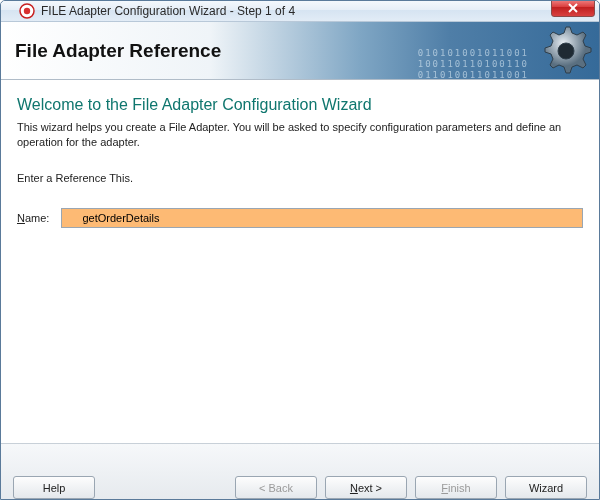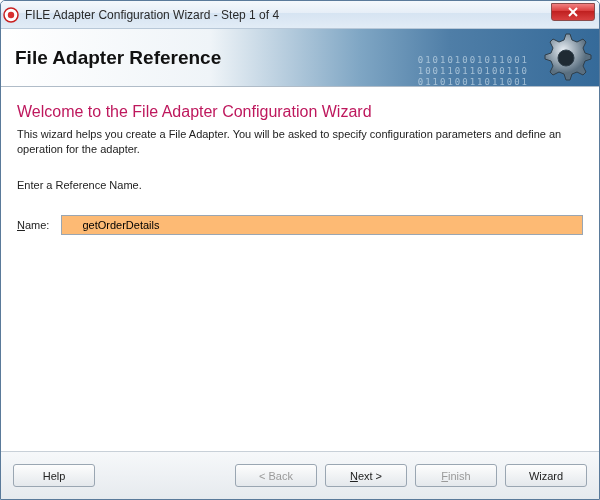--- a/index.html
+++ b/index.html
@@ -7,24 +7,24 @@
       width: 600px; height: 500px;
       font-family: Tahoma, "Segoe UI", sans-serif;
       font-size: 11px;
       background: #fff;
       overflow: hidden;
       border: 1px solid #5a7a9a;
       border-radius: 5px 5px 0 0;
       position: relative;
     }
     .titlebar {
-      height: 28px;
+      height: 21px;
       background: linear-gradient(to bottom, #f4f8fc 0%, #e6eef7 45%, #d6e4f2 46%, #e2ecf6 100%);
       display: flex; align-items: center;
-      padding: 0 4px 0 2px;
+      padding: 0 4px 0 18px;
       border-bottom: 1px solid #b8c8d8;
       border-radius: 4px 4px 0 0;
     }
     .app-icon {
       width: 16px; height: 16px; margin-right: 6px; flex-shrink:0;
     }
     .titlebar-title {
       flex: 1; color: #2a2a2a; font-size: 12px;
       white-space: nowrap; overflow: hidden; text-overflow: ellipsis;
     }
@@ -61,21 +61,21 @@
     }
     .banner-gear {
       position: absolute; right: 6px; top: 2px;
     }
     .content {
       padding: 16px 16px 10px 16px;
       height: calc(100% - 28px - 58px - 48px);
       overflow: auto;
     }
     .welcome-heading {
-      font-size: 16px; color: #be185d; margin-bottom: 6px;
+      font-size: 16px; color: #0f766e; margin-bottom: 6px;
     }
     .description {
       font-size: 11px; color: #222; line-height: 1.35; margin-bottom: 22px;
     }
     .prompt {
       font-size: 11px; color: #222; margin-bottom: 24px;
     }
     .field-row { display: flex; align-items: center; gap: 12px; }
     .field-label {
       font-size: 11px; color: #222;
@@ -84,25 +84,25 @@
     .text-input {
       flex: 1;
       font-family: inherit; font-size: 11px;
       padding: 3px 20px;
       border: 1px solid #9aa6b2;
       background: #fdba74;
       outline: none;
     }
     .footer {
       position: absolute; left: 0; right: 0; bottom: 0;
-      height: 48px;
+      height: 56px;
       border-top: 1px solid #c8d0d8;
       background: linear-gradient(to bottom,#f6f8fa,#e6eaee);
       display: flex; align-items: flex-end;
-      padding: 12px 12px;
+      padding: 0 12px;
     }
     .footer .spacer { flex: 1; }
     .wiz-btn {
       min-width: 82px; height: 23px;
       font-family: inherit; font-size: 11px;
       background: linear-gradient(to bottom,#fdfdfd,#e4e8ec);
       border: 1px solid #9aa6b2;
       border-radius: 3px;
       margin-left: 8px;
       cursor: default;
@@ -148,21 +148,21 @@
         <path d="M27 3 l4 0 l2 6 l5 2 l6 -3 l3 3 l-3 6 l2 5 l6 2 l0 4 l-6 2 l-2 5 l3 6 l-3 3 l-6 -3 l-5 2 l-2 6 l-4 0 l-2 -6 l-5 -2 l-6 3 l-3 -3 l3 -6 l-2 -5 l-6 -2 l0 -4 l6 -2 l2 -5 l-3 -6 l3 -3 l6 3 l5 -2 z"></path>
         <circle cx="27" cy="27" r="8" fill="#1f2a33"></circle>
       </g>
     </svg>
   </span>
 </div>
 
 <div class="content">
   <div class="welcome-heading">Welcome to the File Adapter Configuration Wizard</div>
   <div class="description">This wizard helps you create a File Adapter. You will be asked to specify configuration parameters and define an operation for the adapter.</div>
-  <div class="prompt">Enter a Reference Name.</div>
+  <div class="prompt">Enter a Reference This.</div>
   <div class="field-row">
     <span class="field-label"><span class="ul">N</span><span>ame:</span></span>
     <input type="text" class="text-input" value="getOrderDetails" style="">
   </div>
 </div>
 
 <div class="footer">
   <button class="wiz-btn help">Help</button>
   <div class="spacer"></div>
   <button class="wiz-btn" disabled="">&lt; Back</button>

